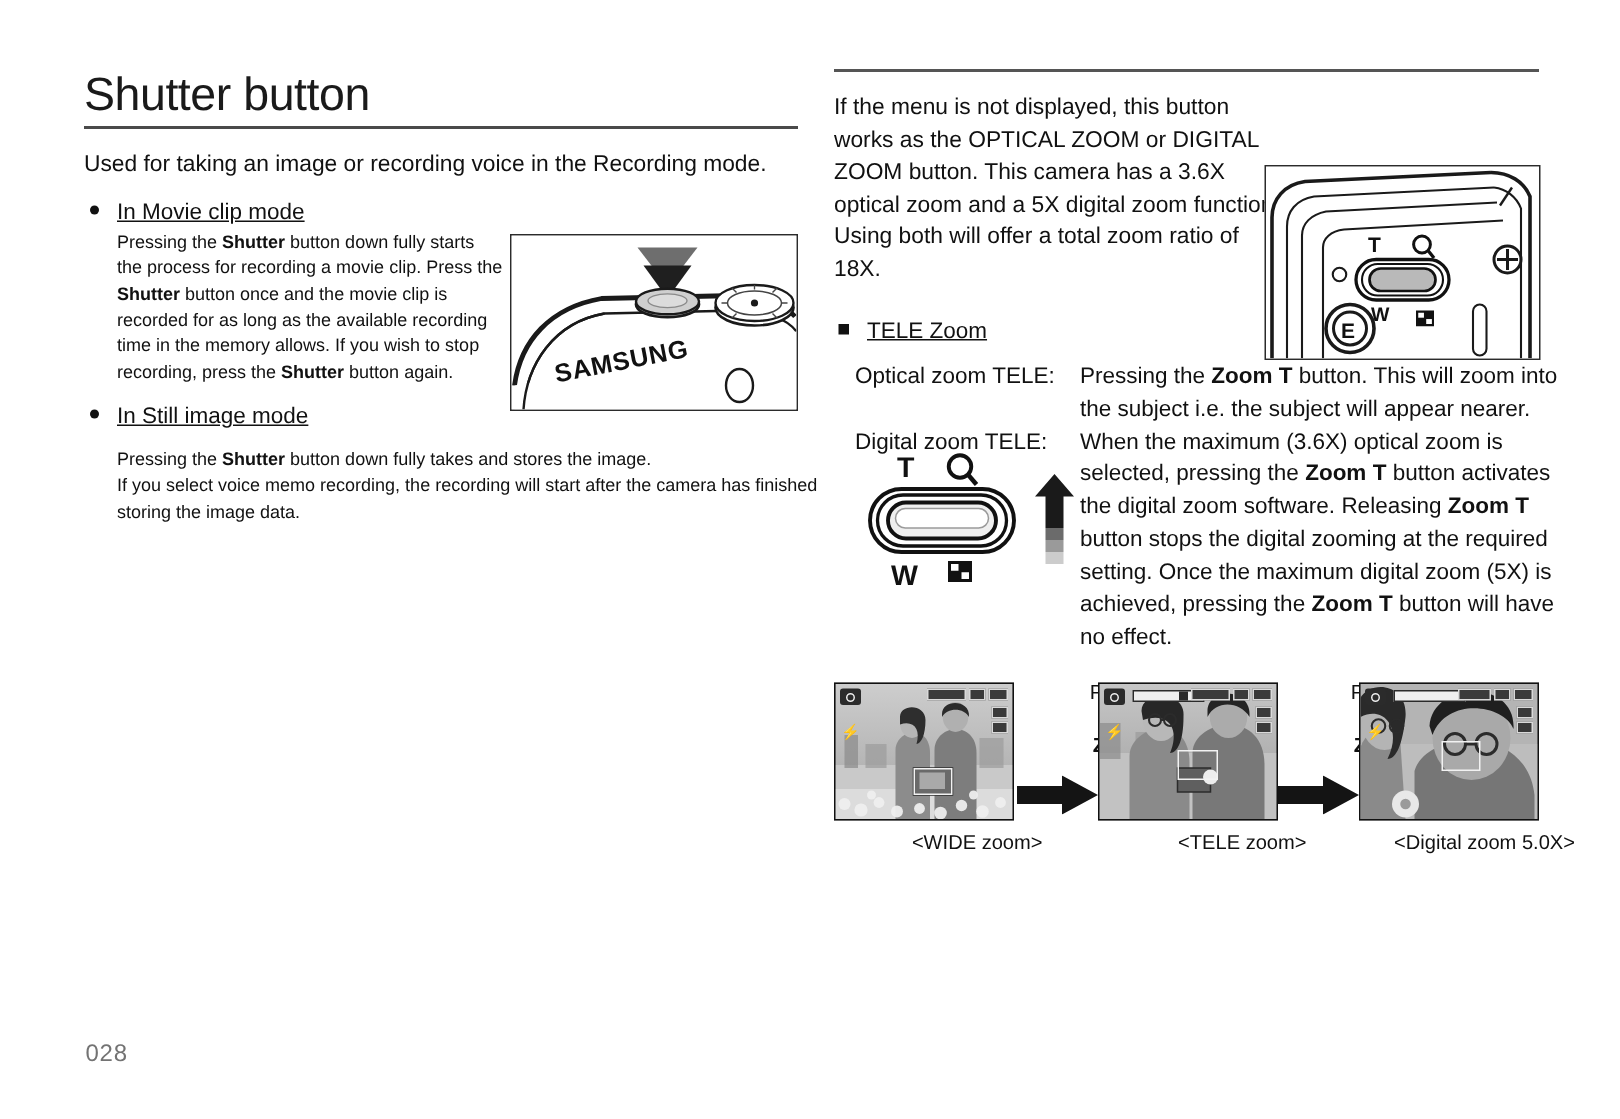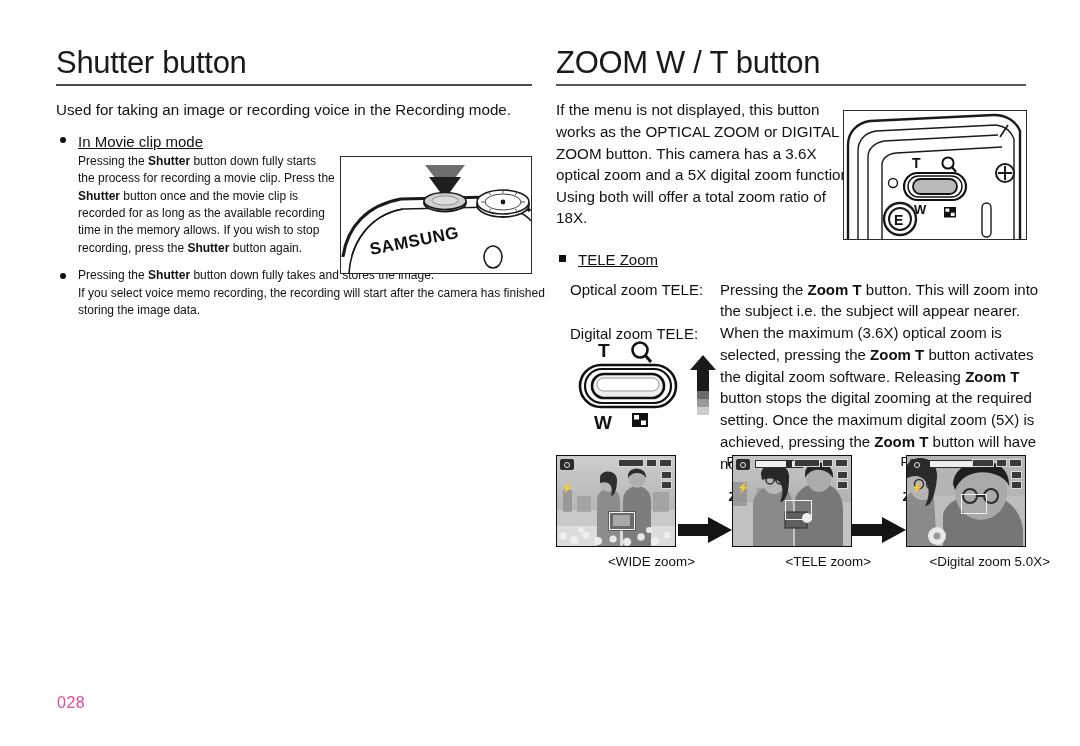--- a/index.html
+++ b/index.html
@@ -104,21 +104,21 @@
   .osd-stack{position:absolute;right:3px;top:15px;display:flex;flex-direction:column;gap:2px;align-items:flex-end;}
   .osd-sm{width:11px;height:8px;background:#3a3a3a;border:1px solid #d9d9d9;box-sizing:border-box;}
   .osd-bar{position:absolute;left:22px;top:4px;width:48px;height:8px;
     background:#efefef;border:1px solid #2b2b2b;box-sizing:border-box;}
   .osd-bar i{position:absolute;top:0;height:100%;width:6px;background:#2b2b2b;display:block;}
   .osd-zoomnum{position:absolute;left:74px;top:3px;font-size:8px;color:#f0f0f0;
     letter-spacing:-0.4px;font-weight:700;}
   .af-box{position:absolute;border:1.4px solid #f2f2f2;box-sizing:border-box;}
 
   
-  .pageno{position:absolute;left:57px;top:694px;font-size:16px;color:#ec4899;letter-spacing:0.5px;}
+  .pageno{position:absolute;left:57px;top:694px;font-size:16px;color:#737373;letter-spacing:0.5px;}
 
   .photo-svg{position:absolute;inset:0;width:100%;height:100%;display:block;}
 </style>
 </head>
 <body>
 
 <div class="page">
 
   <div class="col-left">
     <h1 class="sec">Shutter button</h1>
@@ -129,20 +129,21 @@
     <div class="bullet-block narrow" style="margin-top:10px;">
       <span class="dot"></span>
       <div class="bullet-title">In Movie clip mode</div>
       <div class="bullet-body">
         <span>Pressing the </span><b>Shutter</b><span> button down fully starts the process for recording a movie clip. Press the </span><b>Shutter</b><span> button once and the movie clip is recorded for as long as the available recording time in the memory allows. If you wish to stop recording, press the </span><b>Shutter</b><span> button again.</span>
       </div>
     </div>
 
     <div class="bullet-block wide" style="margin-top:10px;">
       <span class="dot"></span>
+      <div class="bullet-title">In Still image mode</div>
       <div class="bullet-body" style="margin-top:9px;">
         <span>Pressing the </span><b>Shutter</b><span> button down fully takes and stores the image.</span>
       </div>
       <div class="bullet-body">If you select voice memo recording, the recording will start after the camera has finished storing the image data.</div>
     </div>
   </div>
 
   <div class="cam-left">
     <svg class="photo-svg" viewBox="0 0 190 116">
       <rect x="0" y="0" width="190" height="116" fill="#ffffff"></rect>
@@ -174,21 +175,20 @@
       </g>
       <circle cx="162" cy="45" r="2.4" fill="#1a1a1a"></circle>
 
       <text x="30" y="98" font-family="Liberation Sans, sans-serif" font-size="17" font-weight="700" fill="#111" transform="rotate(-11 30 98)" letter-spacing="0.5">SAMSUNG</text>
 
       <ellipse cx="152" cy="100" rx="9" ry="11" fill="#fff" stroke="#1a1a1a" stroke-width="1.6"></ellipse>
     </svg>
   </div>
 
   <div class="col-right">
-    <h1 class="sec">ZOOM W / T button</h1>
     <div class="rule"></div>
 
     <div style="width:300px;">
       <p class="lead">If the menu is not displayed, this button works as the OPTICAL ZOOM or DIGITAL ZOOM button. This camera has a 3.6X optical zoom and a 5X digital zoom function. Using both will offer a total zoom ratio of 18X.</p>
     </div>
 
     <div class="bullet-block" style="margin-top:20px;">
       <span class="sq"></span>
       <div class="bullet-title">TELE Zoom</div>
     </div>

